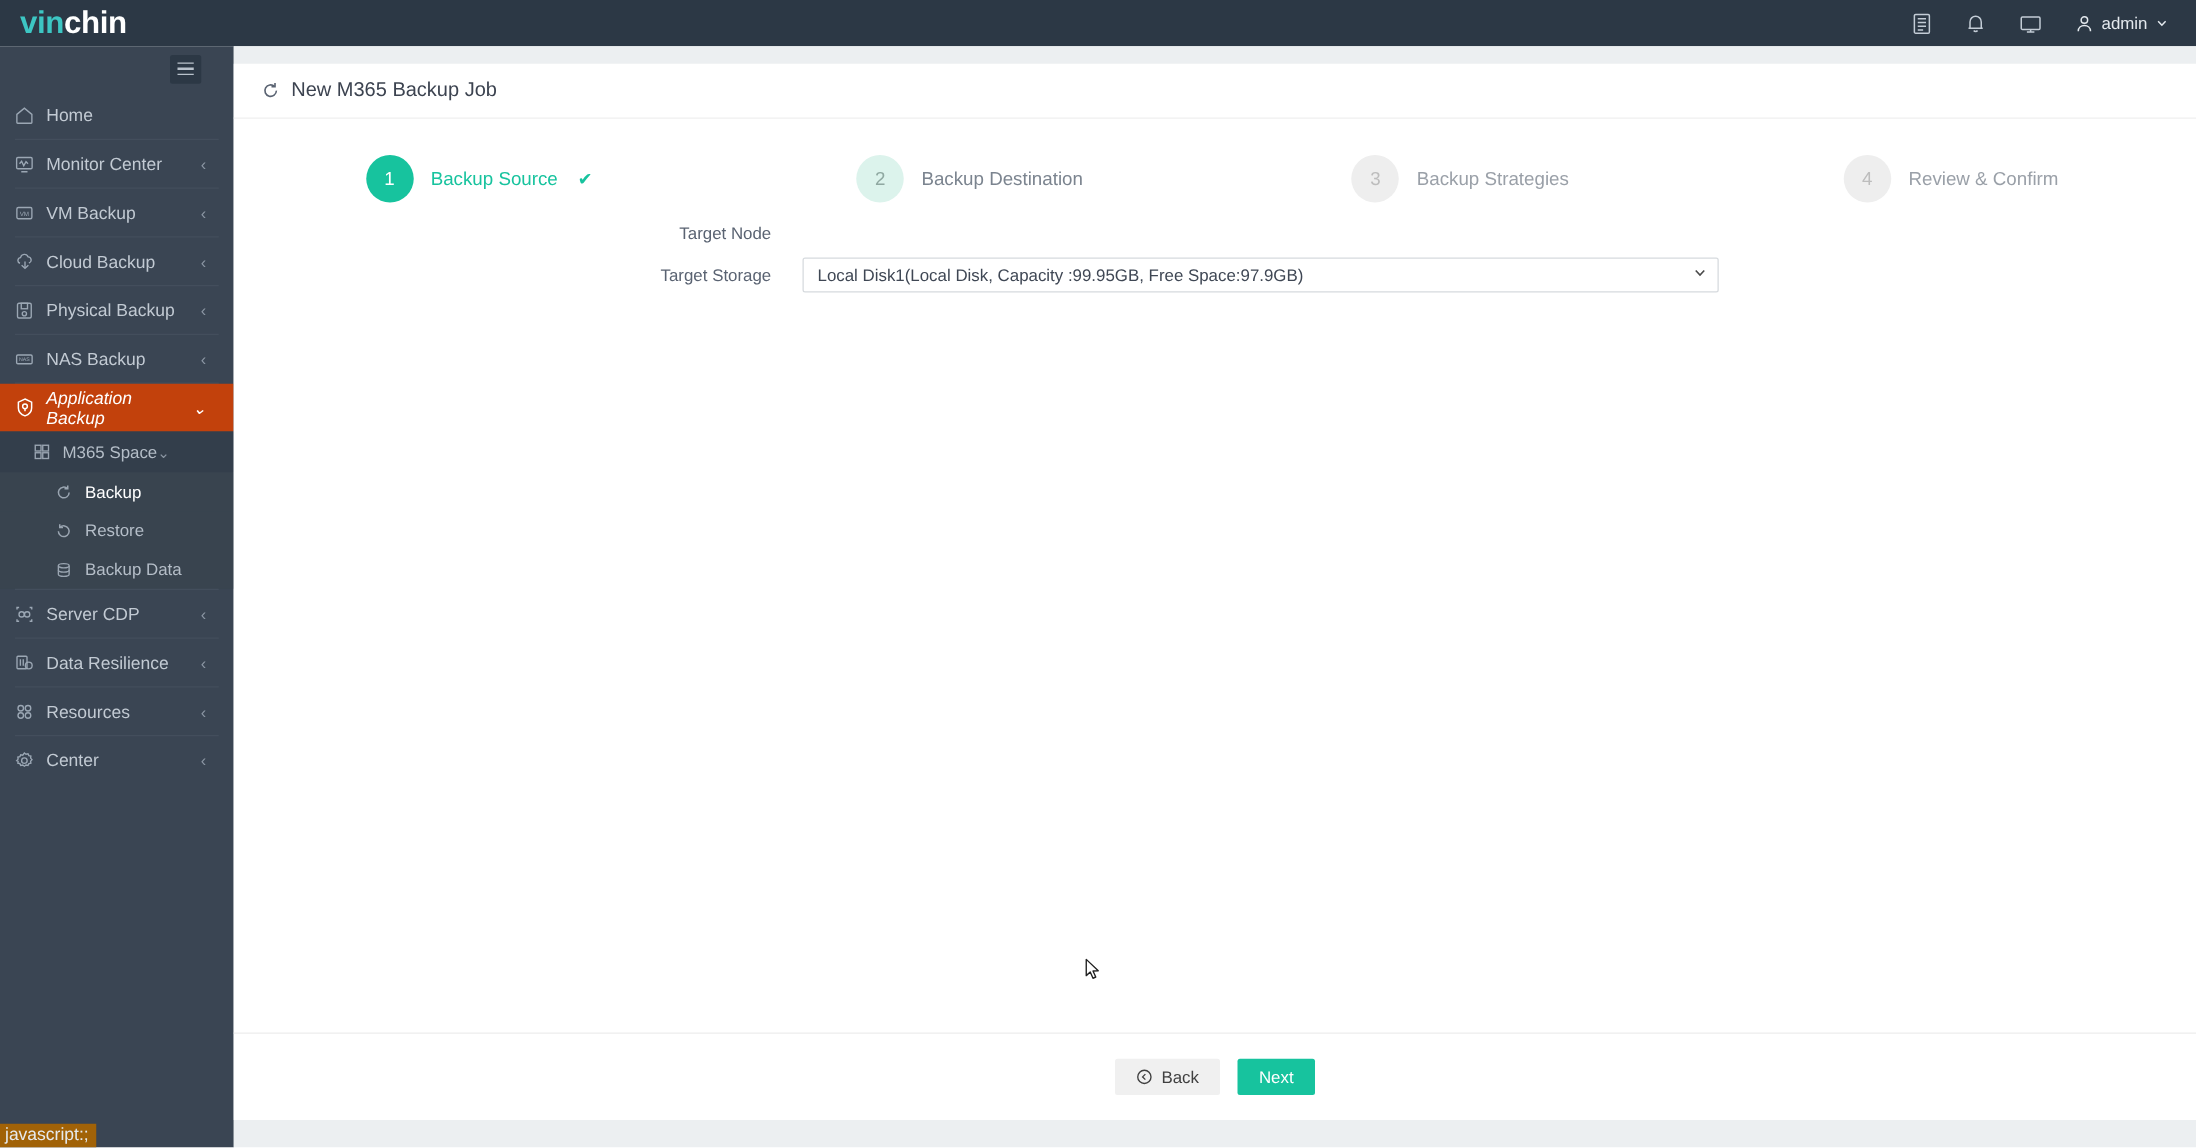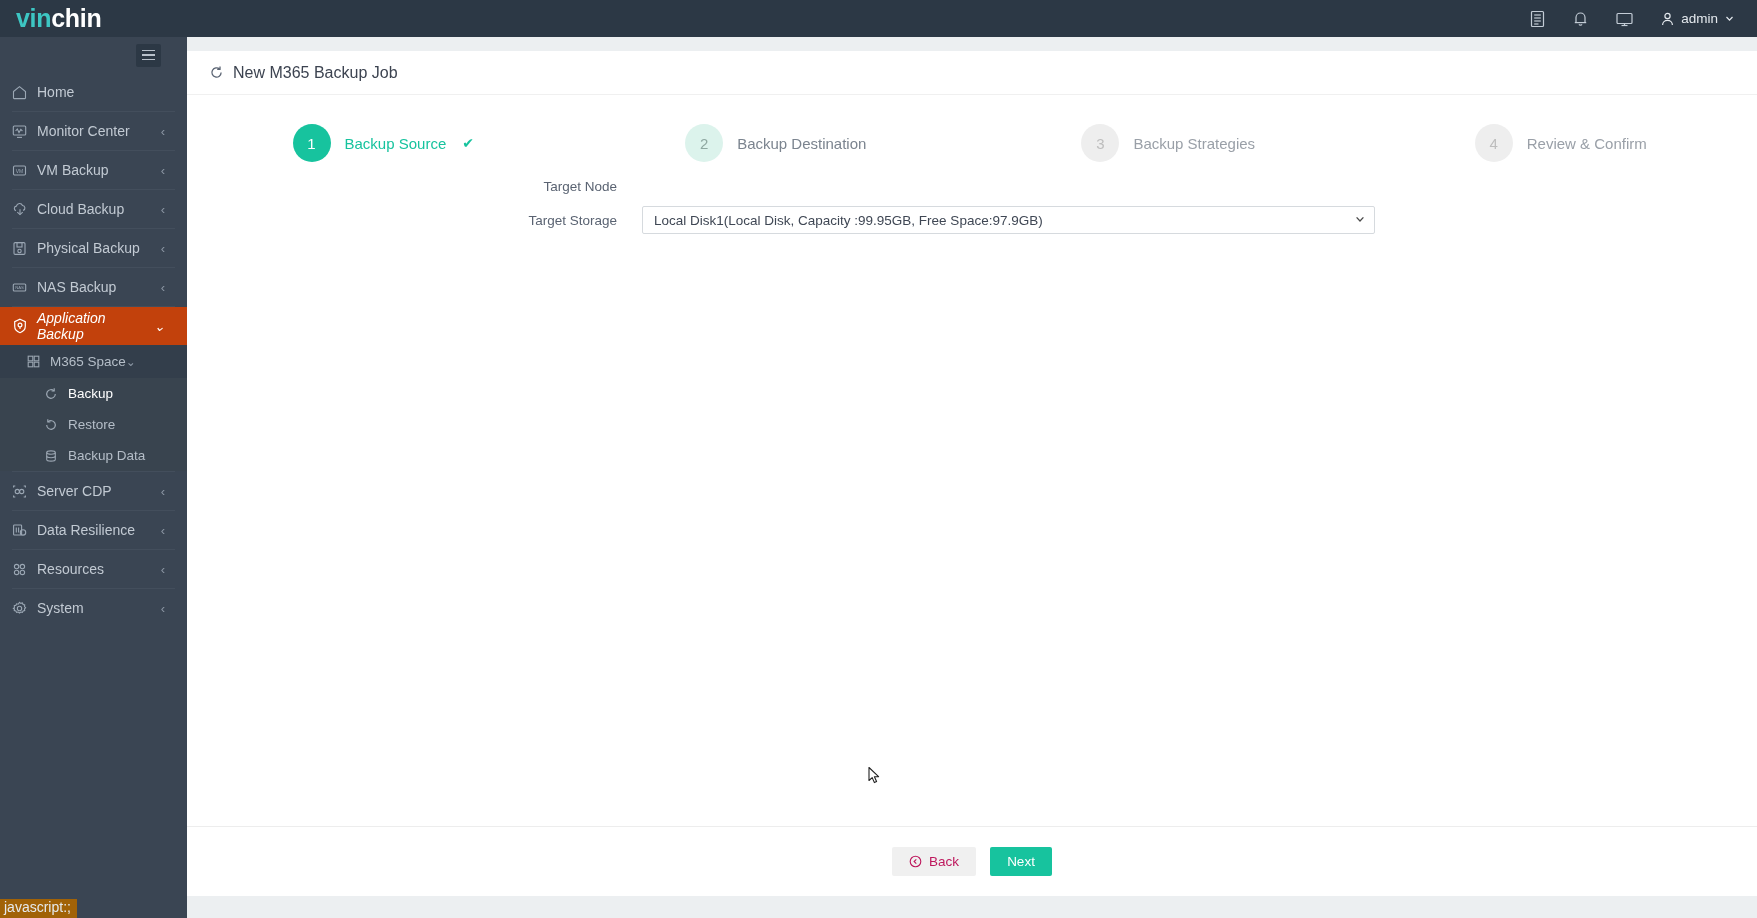--- a/index.html
+++ b/index.html
@@ -136,21 +136,21 @@
     position: absolute; bottom: 0; left: 0; width: 1570px; height: 70px;
     border-top: 1px solid #ededed;
     display: flex; align-items: center; justify-content: center; gap: 14px;
   }
   .btn {
     height: 29px; padding: 0 17px; border-radius: 2px;
     font-size: 13.5px; display: flex; align-items: center; gap: 7px;
     cursor: pointer; border: none;
     font-family: "Liberation Sans", sans-serif;
   }
-  .btn-back { background: #f0f0f0; color: #be185d; }
+  .btn-back { background: #f0f0f0; color: #404040; }
   .btn-next { background: #17c39e; color: #ffffff; position: relative; }
 
   
   .cursor {
     position: absolute; left: 864px; top: 765px;
     width: 20px; height: 24px; pointer-events: none; z-index: 50;
   }
 
   
   .status-tip {
@@ -390,21 +390,21 @@
   </div>
   <div class="nav-sep"></div>
 
   <div class="nav-item">
     <span class="ico">
       <svg width="17" height="17" viewBox="0 0 17 17" fill="none" stroke="currentColor" stroke-width="1.1">
         <circle cx="8.5" cy="8.5" r="2.2"></circle>
         <path d="M8.5 2.4l1.3 1 1.6-.4.7 1.5 1.6.4-.2 1.6 1.1 1.2-1.1 1.2.2 1.6-1.6.4-.7 1.5-1.6-.4-1.3 1-1.3-1-1.6.4-.7-1.5-1.6-.4.2-1.6L2.4 8.5l1.1-1.2-.2-1.6 1.6-.4.7-1.5 1.6.4z"></path>
       </svg>
     </span>
-    <span class="lbl">System</span>
+    <span class="lbl">Center</span>
     <span class="arw">‹</span>
   </div>
 </div>
 
 <div class="main">
   <div class="page-card">
 
     <div class="page-title">
       <span style="display:flex;color:#5a6372;">
         <svg width="15" height="15" viewBox="0 0 15 15" fill="none" stroke="currentColor" stroke-width="1.3">

